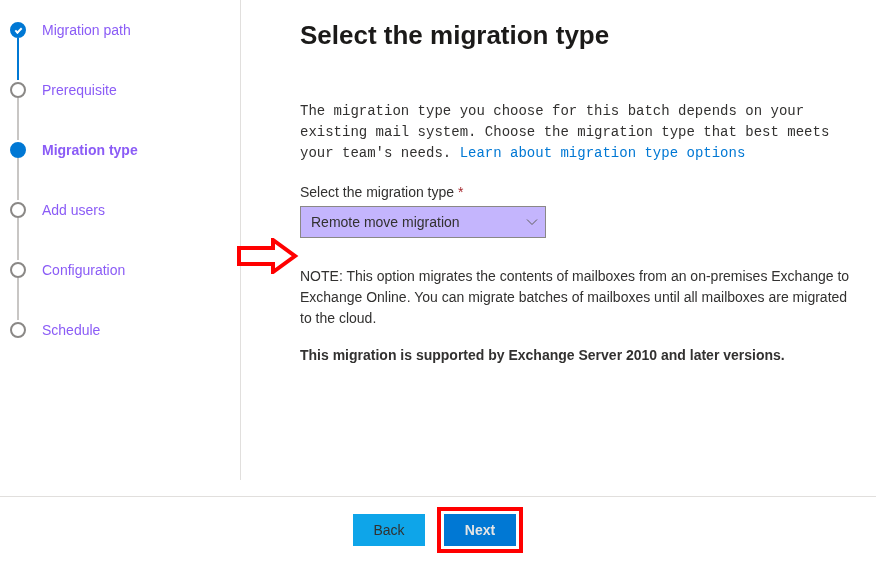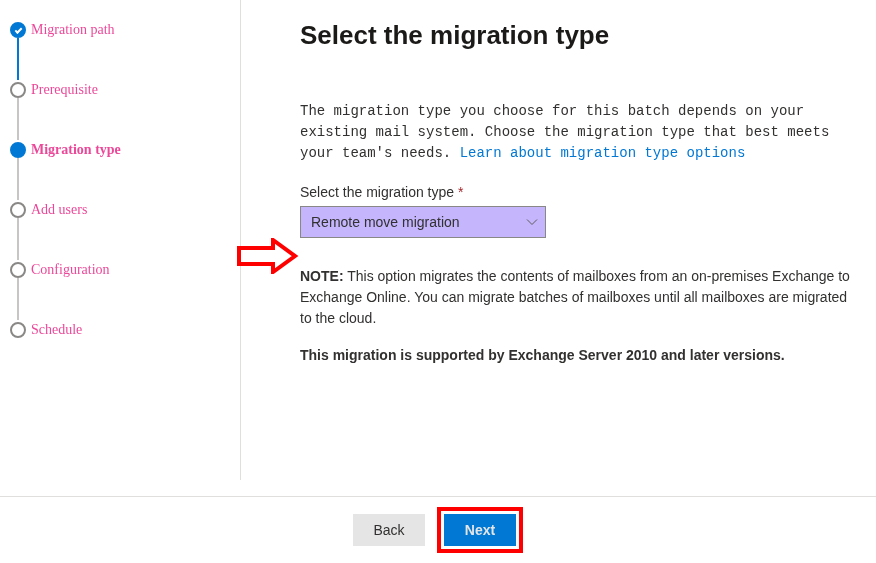--- a/index.html
+++ b/index.html
@@ -59,23 +59,22 @@
     height: 2px;
     border-left: 2px solid #fff;
     border-bottom: 2px solid #fff;
     transform: rotate(-45deg);
   }
   .step.current .dot {
     background: #0078d4;
     border-color: #0078d4;
   }
   .step .label {
-    margin-left: 5px;
-    color: #ec4899;
-    font-family: Liberation Serif, serif;
+    margin-left: 16px;
+    color: #8b5cf6;
   }
   .step.current .label { font-weight: 600; }
   .connector {
     position: absolute;
     left: 7px;
     top: 18px;
     width: 2px;
     height: 42px;
     background: #c8c6c4;
     z-index: 1;
@@ -129,21 +128,21 @@
   .select-wrap .chev {
     position: absolute;
     right: 8px;
     top: 10px;
     pointer-events: none;
   }
   .note {
     line-height: 1.5;
     margin-bottom: 16px;
   }
-  .note strong { font-weight: 700; text-align: right; }
+  .note strong { font-weight: 400; text-align: right; }
   .support {
     font-weight: 700;
     line-height: 1.5;
   }
 
   .arrow-callout {
     position: absolute;
     left: 237px;
     top: 238px;
     pointer-events: none;
@@ -171,21 +170,21 @@
   .btn {
     height: 32px;
     min-width: 72px;
     padding: 0 18px;
     border: none;
     font-family: inherit;
     font-size: 14px;
     cursor: pointer;
   }
   .btn-back {
-    background: #e5e5e5;
+    background: #0ea5e9;
     color: #323130;
   }
   .btn-next {
     background: #0078d4;
     color: #e5e5e5;
     font-weight: 600;
   }
   .highlight-box {
     border: 4px solid #ff0000;
     padding: 3px;

